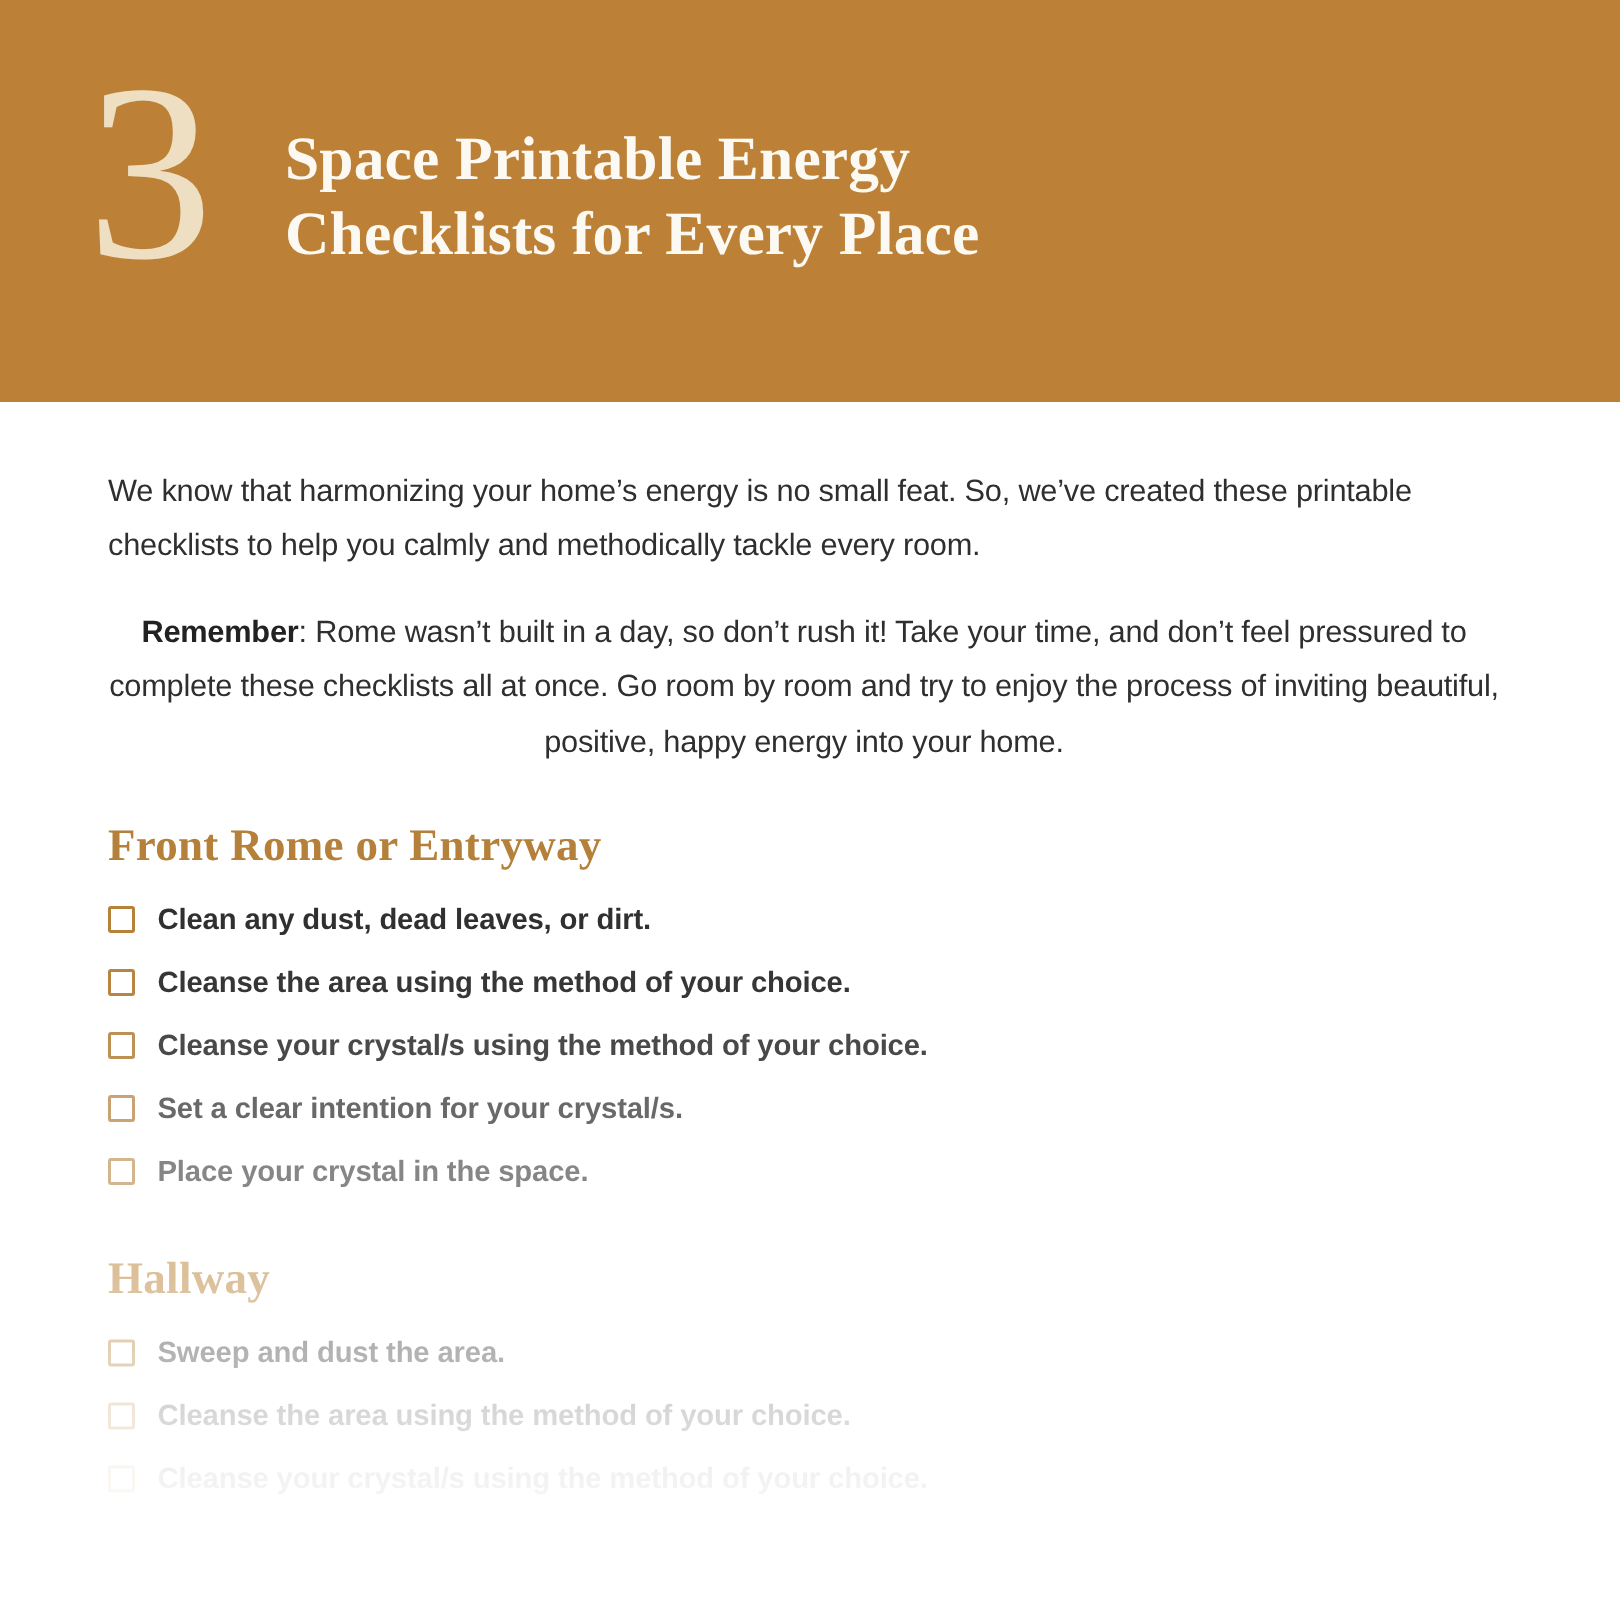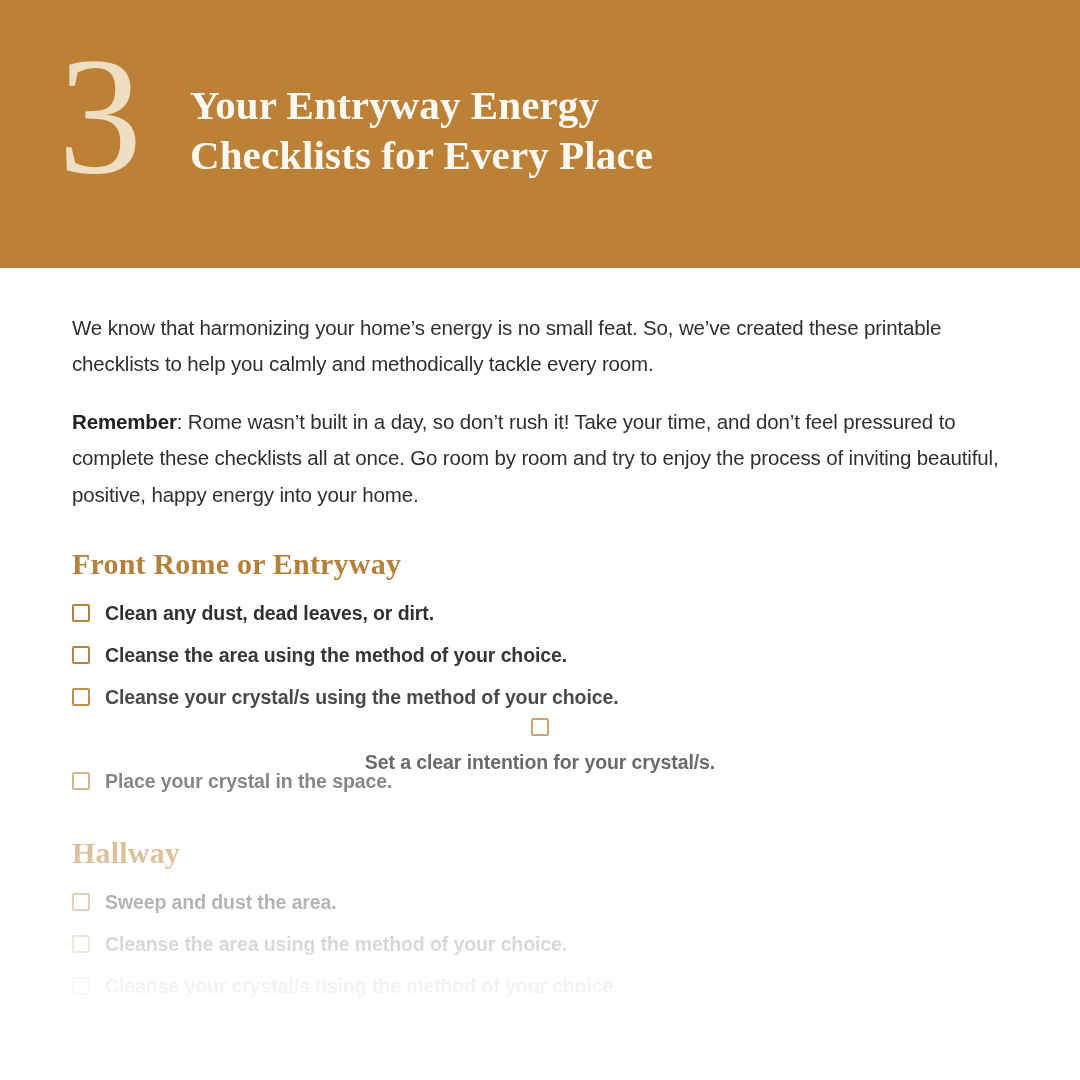--- a/index.html
+++ b/index.html
@@ -68,21 +68,21 @@
 
   p.para {
     margin: 0 0 21px 0;
     font-family: "Liberation Sans", sans-serif;
     font-size: 20.5px;
     line-height: 1.78;
     color: #2f2f2f;
     max-width: 928px;
     letter-spacing: -0.15px;
   }
-  p.para:last-of-type { margin-bottom: 14px; }
+  p.para:last-of-type { margin-bottom: 14px; text-align: center; }
   .para b { font-weight: 700; color: #222; }
 
   .section {
     margin-top: 34px;
   }
   .section-heading {
     font-family: "Liberation Serif", "DejaVu Serif", serif;
     font-size: 30px;
     font-weight: 700;
     color: #b5803a;
@@ -115,21 +115,21 @@
     border-radius: 2px;
     background: transparent;
     box-sizing: border-box;
     display: block;
   }
 
   
   .f0  { opacity: 1.00; }
   .f1  { opacity: 0.97; }
   .f2  { opacity: 0.88; }
-  .f3  { opacity: 0.72; flex-direction: column; }
+  .f3  { opacity: 0.72; }
   .f4  { opacity: 0.58; }
   .f5  { opacity: 0.46; }
   .f6  { opacity: 0.30; }
   .f7  { opacity: 0.16; }
 
   
   .fade-overlay {
     position: absolute;
     left: 0;
     bottom: 0;
@@ -143,21 +143,21 @@
     pointer-events: none;
   }
 </style>
 </head>
 <body>
 
 <div class="header-band">
   <div class="header-inner">
     <div class="step-number">3</div>
     <div class="header-title">
-      <span class="t-line">Your Entryway Energy</span>
+      <span class="t-line">Space Printable Energy</span>
       <span class="t-line">Checklists for Every Place</span>
     </div>
   </div>
 </div>
 
 <div class="content">
 
   <p class="para f0">
     <span>We know that harmonizing your home’s energy is no small feat. So, we’ve created these printable checklists to help you calmly and methodically tackle every room.</span>
   </p>

